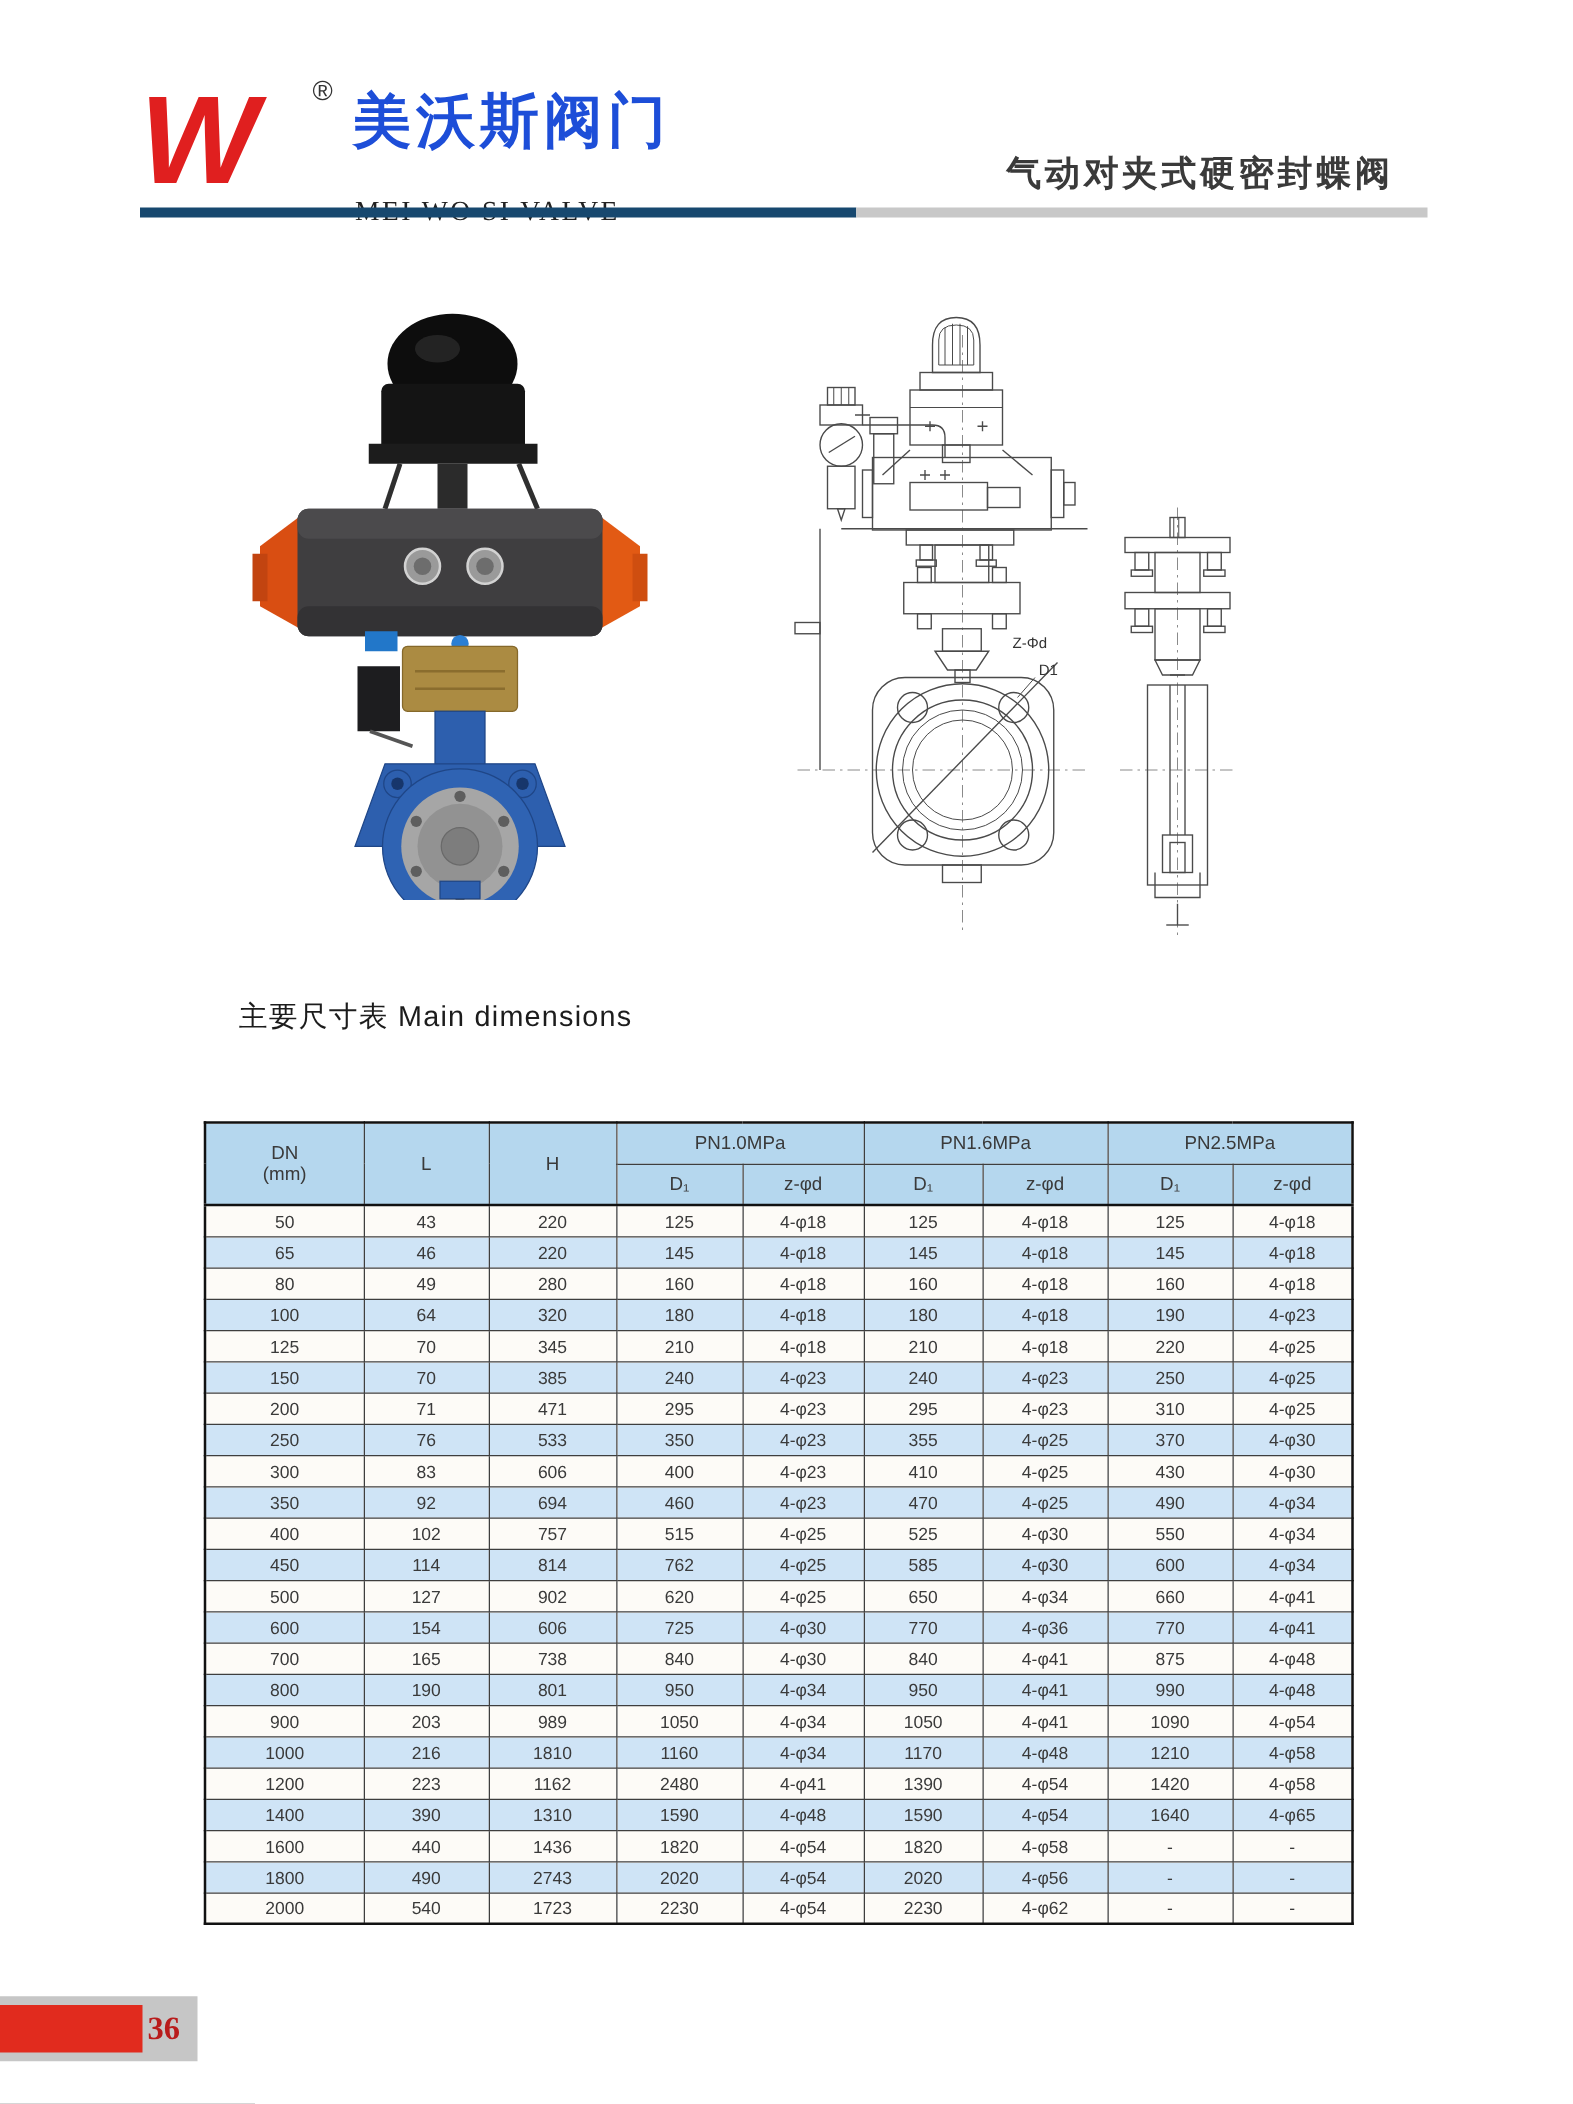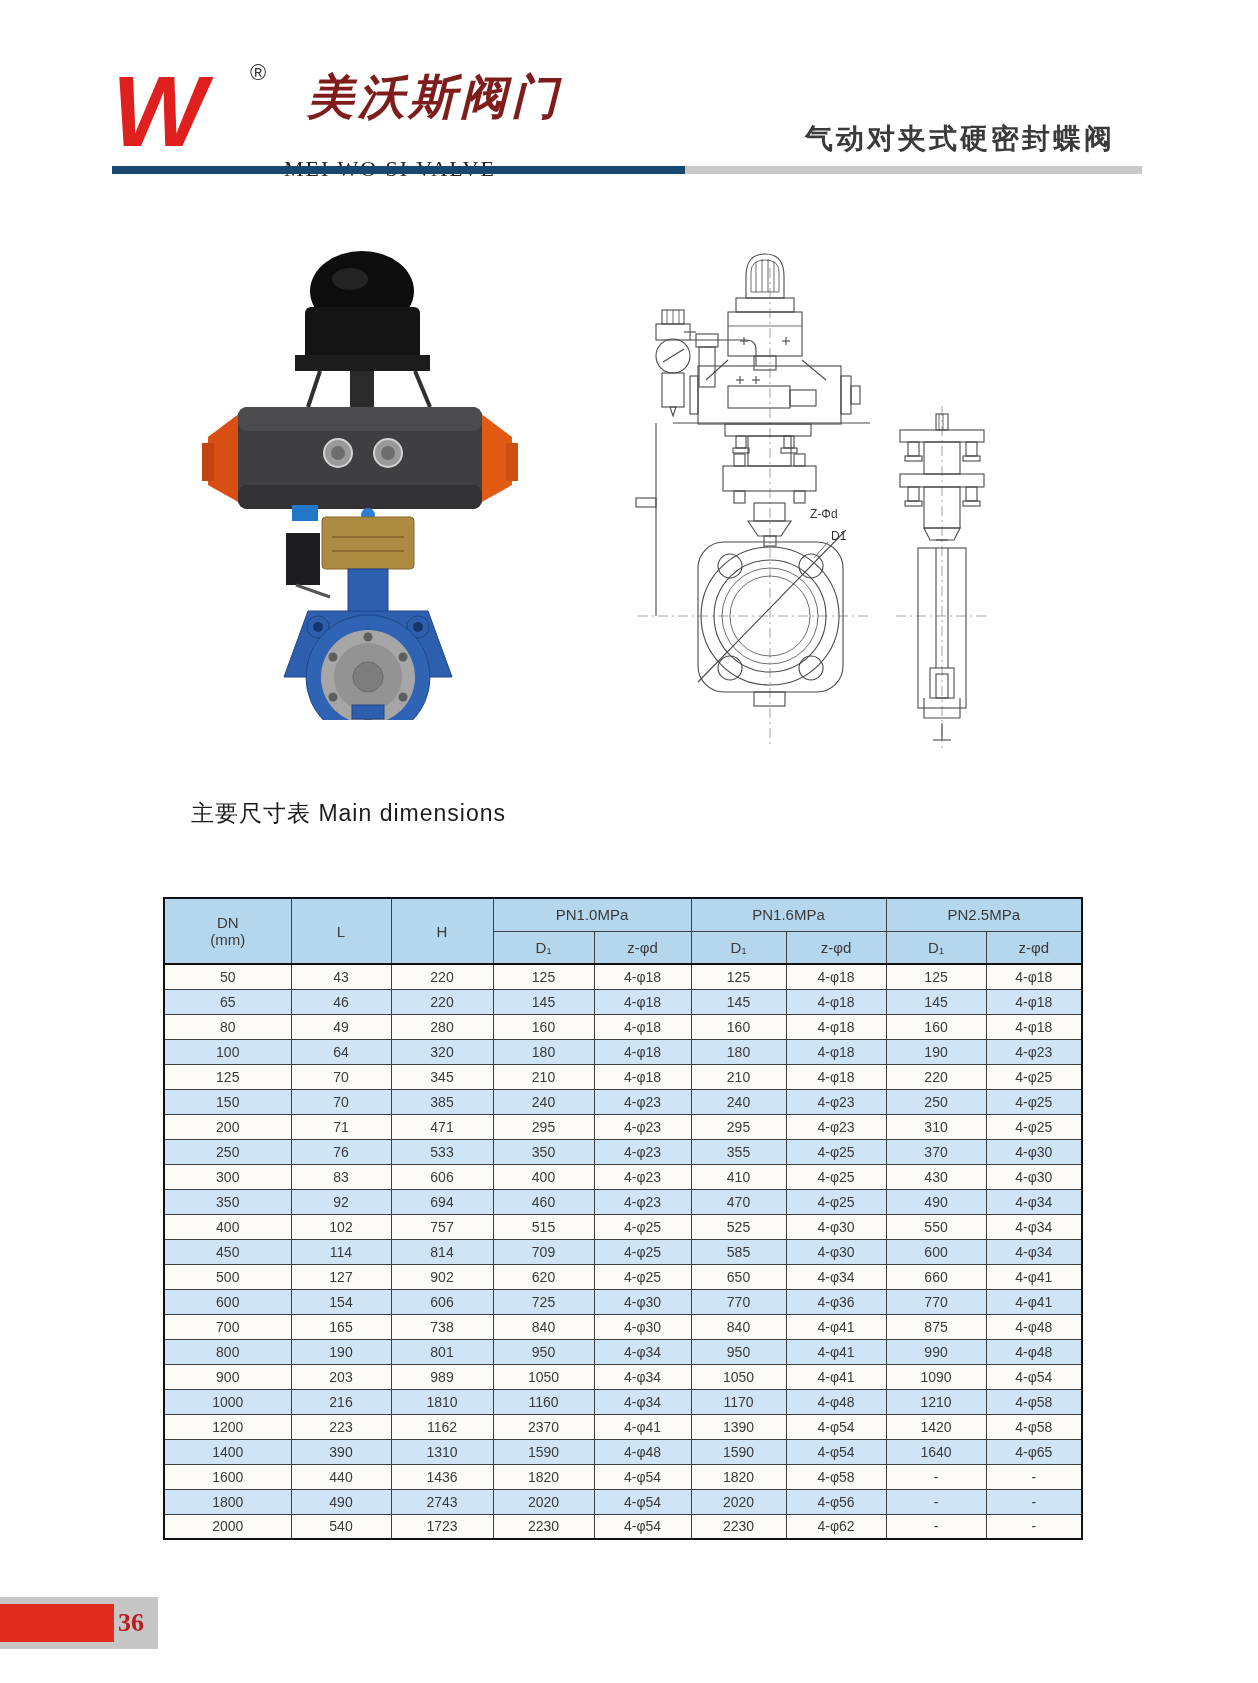--- a/index.html
+++ b/index.html
@@ -5,22 +5,22 @@
   * { margin:0; padding:0; box-sizing:border-box; }
   html,body { background:#9c9c9c; }
   .page {
     position:relative; width:1258px; height:1683px; background:#ffffff;
     font-family:"Liberation Sans", sans-serif; overflow:hidden; margin:0 auto;
   }
   
   .logo-mark { position:absolute; left:112px; top:58px; width:170px; height:105px; }
   .brand-cn {
     position:absolute; left:282px; top:66px; width:280px; height:66px;
-    font-family:"DejaVu Serif", serif; font-size:47px; font-weight:bold; font-style:italic;
-    color:#7f1d1d; letter-spacing:4px; white-space:nowrap;text-align:right;
+    font-family:"DejaVu Serif", serif; font-size:47px; font-weight:bold; 
+    color:#1d4ed8; letter-spacing:4px; white-space:nowrap;
   }
   .brand-en {
     position:absolute; left:284px; top:130px; font-family:"Liberation Serif", serif;
     font-size:22px; color:#222; letter-spacing:2px; white-space:nowrap;margin-top:26px;
   }
   .product-title {
     position:absolute; left:770px; top:120px; width:380px; text-align:center;
     font-size:28px; font-weight:600; color:#3a3a3a; letter-spacing:3px; white-space:nowrap;
   }
   .divider-navy { position:absolute; left:112px; top:166px; width:573px; height:8px; background:#17486f; }
@@ -398,21 +398,21 @@
           <td>4-φ25</td>
           <td>525</td>
           <td>4-φ30</td>
           <td>550</td>
           <td>4-φ34</td>
         </tr>
         <tr>
           <td>450</td>
           <td>114</td>
           <td>814</td>
-          <td>709</td>
+          <td>762</td>
           <td>4-φ25</td>
           <td>585</td>
           <td>4-φ30</td>
           <td>600</td>
           <td>4-φ34</td>
         </tr>
         <tr>
           <td>500</td>
           <td>127</td>
           <td>902</td>
@@ -475,21 +475,21 @@
           <td>4-φ34</td>
           <td>1170</td>
           <td>4-φ48</td>
           <td>1210</td>
           <td>4-φ58</td>
         </tr>
         <tr>
           <td>1200</td>
           <td>223</td>
           <td>1162</td>
-          <td>2370</td>
+          <td>2480</td>
           <td>4-φ41</td>
           <td>1390</td>
           <td>4-φ54</td>
           <td>1420</td>
           <td>4-φ58</td>
         </tr>
         <tr>
           <td>1400</td>
           <td>390</td>
           <td>1310</td>

